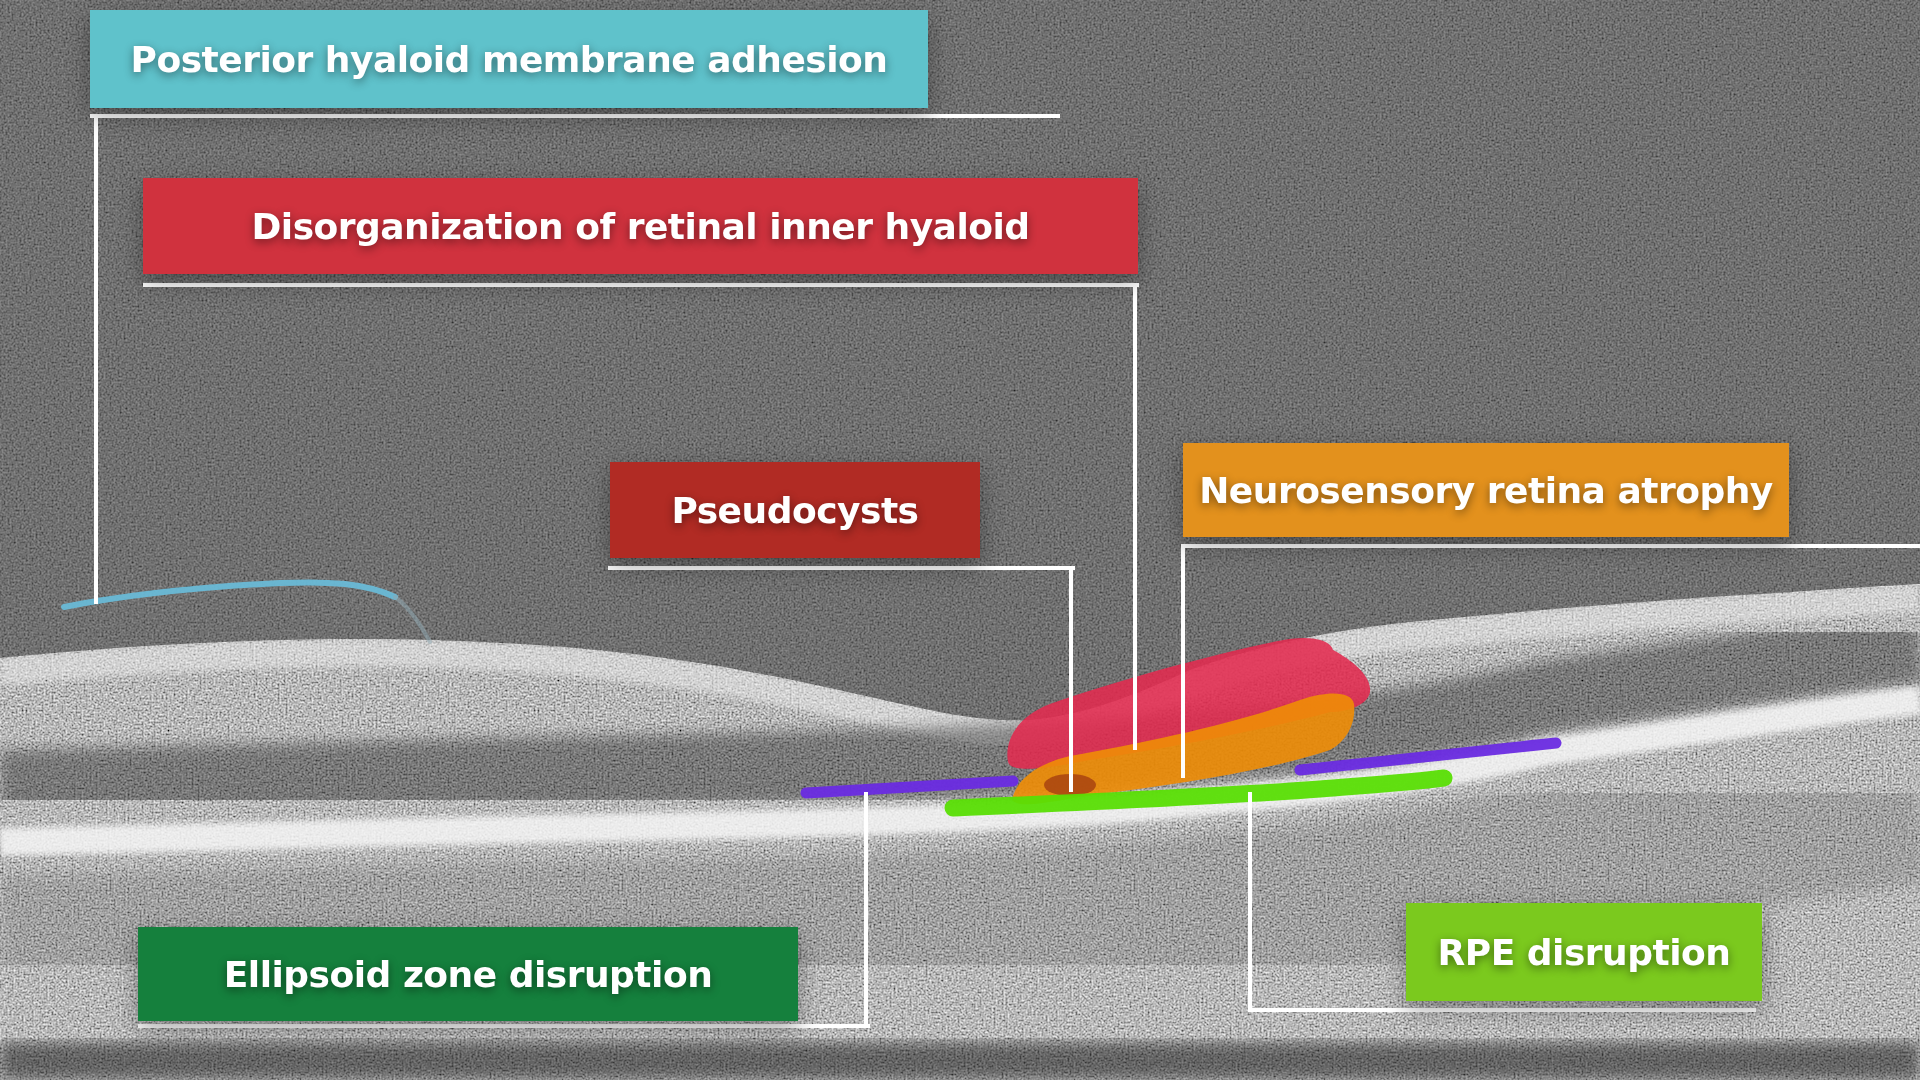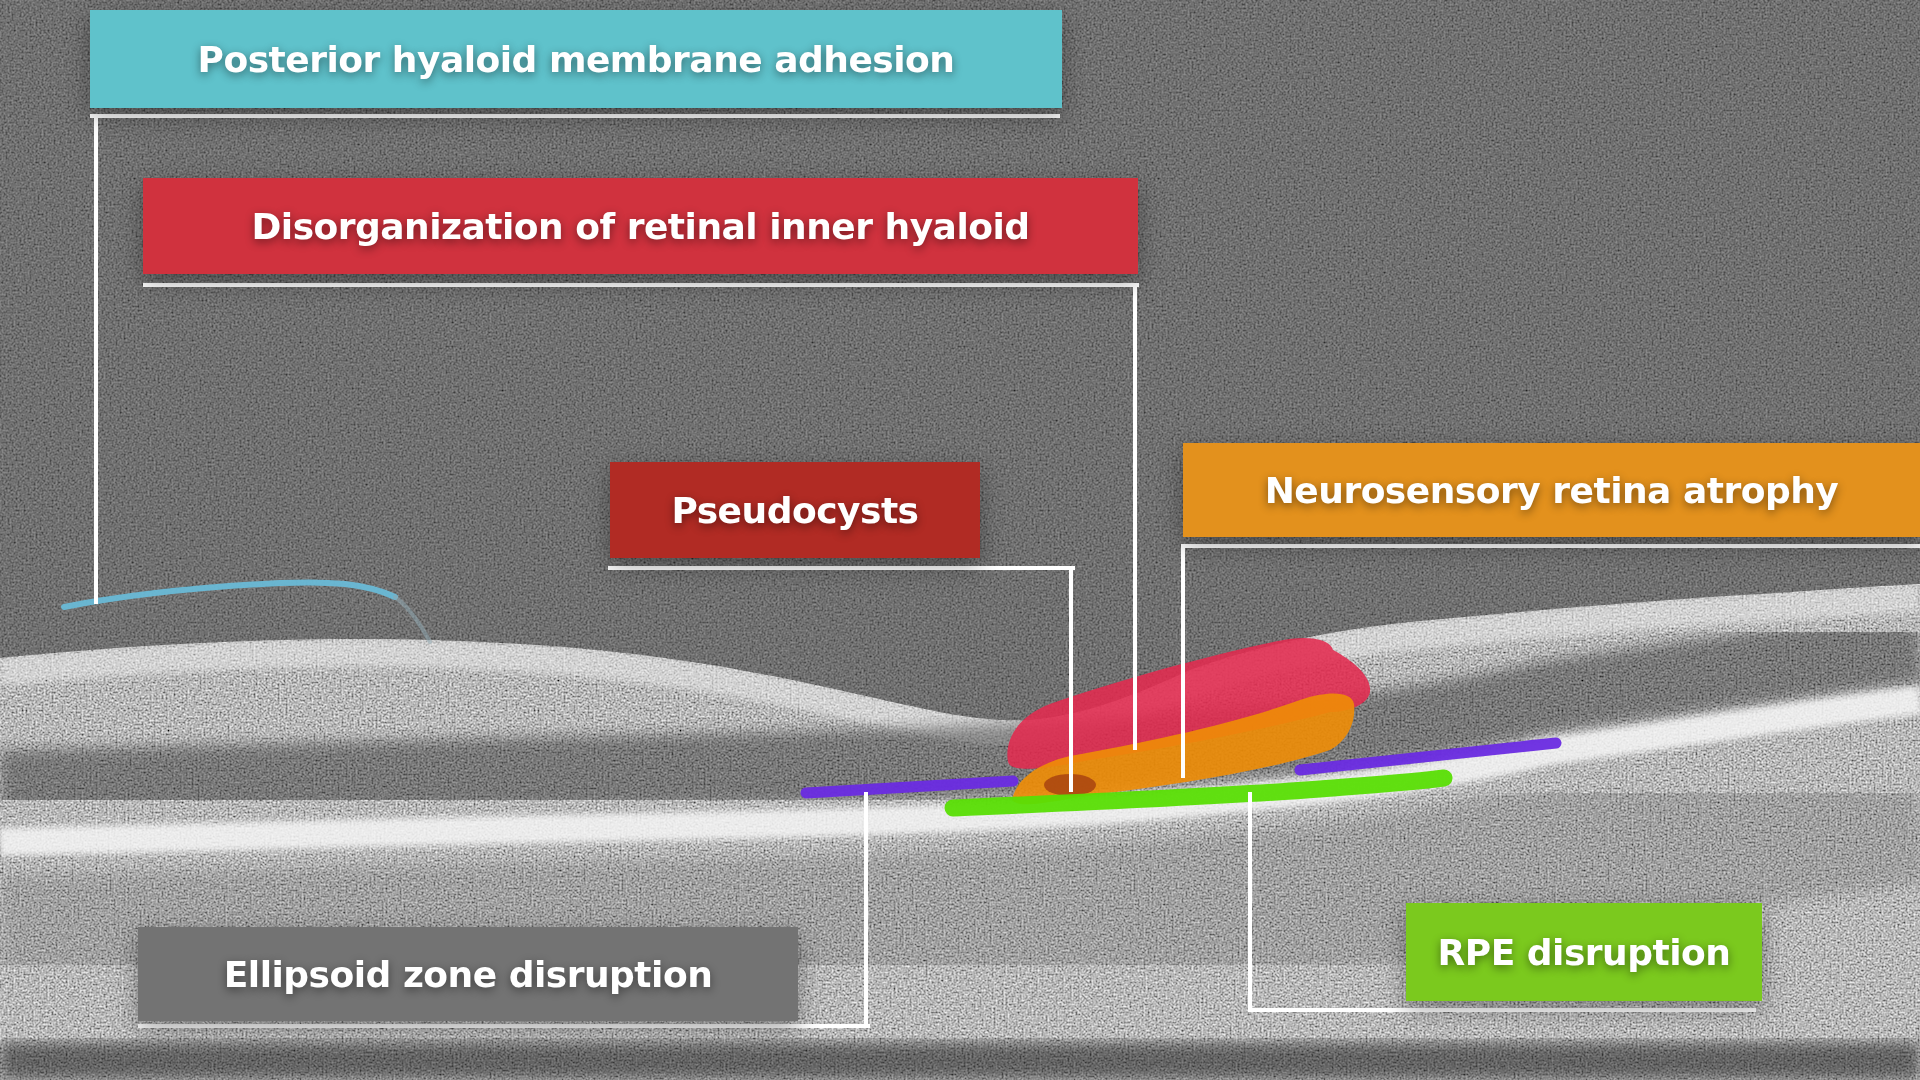--- a/index.html
+++ b/index.html
@@ -9,24 +9,24 @@
   }
   .scan-svg{position:absolute;left:0;top:0;z-index:0;display:block;}
   .connector{position:absolute;z-index:2;background:#fff;}
   .ann-label{
     position:absolute;z-index:3;display:flex;align-items:center;justify-content:center;
     color:#fff;font-weight:700;font-size:36px;letter-spacing:-0.5px;white-space:nowrap;
     text-shadow:0 3px 10px rgba(0,0,0,0.45);
     box-shadow:0 8px 22px rgba(0,0,0,0.35);
   }
   
-  .lbl-phm   {left:90px;  top:10px;  width:972px; height:98px;}
+  .lbl-phm   {left:90px;  top:10px;  width:838px; height:98px;}
   .lbl-dril  {left:143px; top:178px; width:995px; height:96px;}
   .lbl-pseudo{left:610px; top:462px; width:370px; height:96px;}
-  .lbl-neuro {left:1183px;top:443px; width:737px; height:94px;}
+  .lbl-neuro {left:1183px;top:443px; width:606px; height:94px;}
   .lbl-ez    {left:138px; top:927px; width:660px; height:94px;}
   .lbl-rpe   {left:1362px;top:903px; width:356px; height:98px;margin-left:44px;}
   
   .c-phm-h   {left:90px;  top:114px; width:970px;height:4px;}
   .c-phm-v   {left:94px;  top:114px; width:4px;  height:490px;}
   .c-dril-h  {left:143px; top:283px; width:996px;height:4px;}
   .c-dril-v  {left:1133px;top:283px; width:4px;  height:467px;}
   .c-pseudo-h{left:608px; top:566px; width:467px;height:4px;}
   .c-pseudo-v{left:1069px;top:566px; width:4px;  height:226px;}
   .c-neuro-h {left:1181px;top:544px; width:739px;height:4px;}
@@ -139,20 +139,20 @@
   </div>
   <div class="ann-label lbl-dril" style="background-color: rgb(208, 50, 62);">
     <span>Disorganization of retinal inner hyaloid</span>
   </div>
   <div class="ann-label lbl-pseudo" style="background-color: rgb(177, 43, 36);">
     <span>Pseudocysts</span>
   </div>
   <div class="ann-label lbl-neuro" style="background-color: rgb(227, 145, 29);">
     <span>Neurosensory retina atrophy</span>
   </div>
-  <div class="ann-label lbl-ez" style="background-color: #737373;">
+  <div class="ann-label lbl-ez" style="background-color: #15803d;">
     <span>Ellipsoid zone disruption</span>
   </div>
   <div class="ann-label lbl-rpe" style="background-color: rgb(123, 201, 30);">
     <span>RPE disruption</span>
   </div>
 
 </div>
 
 </body></html>

